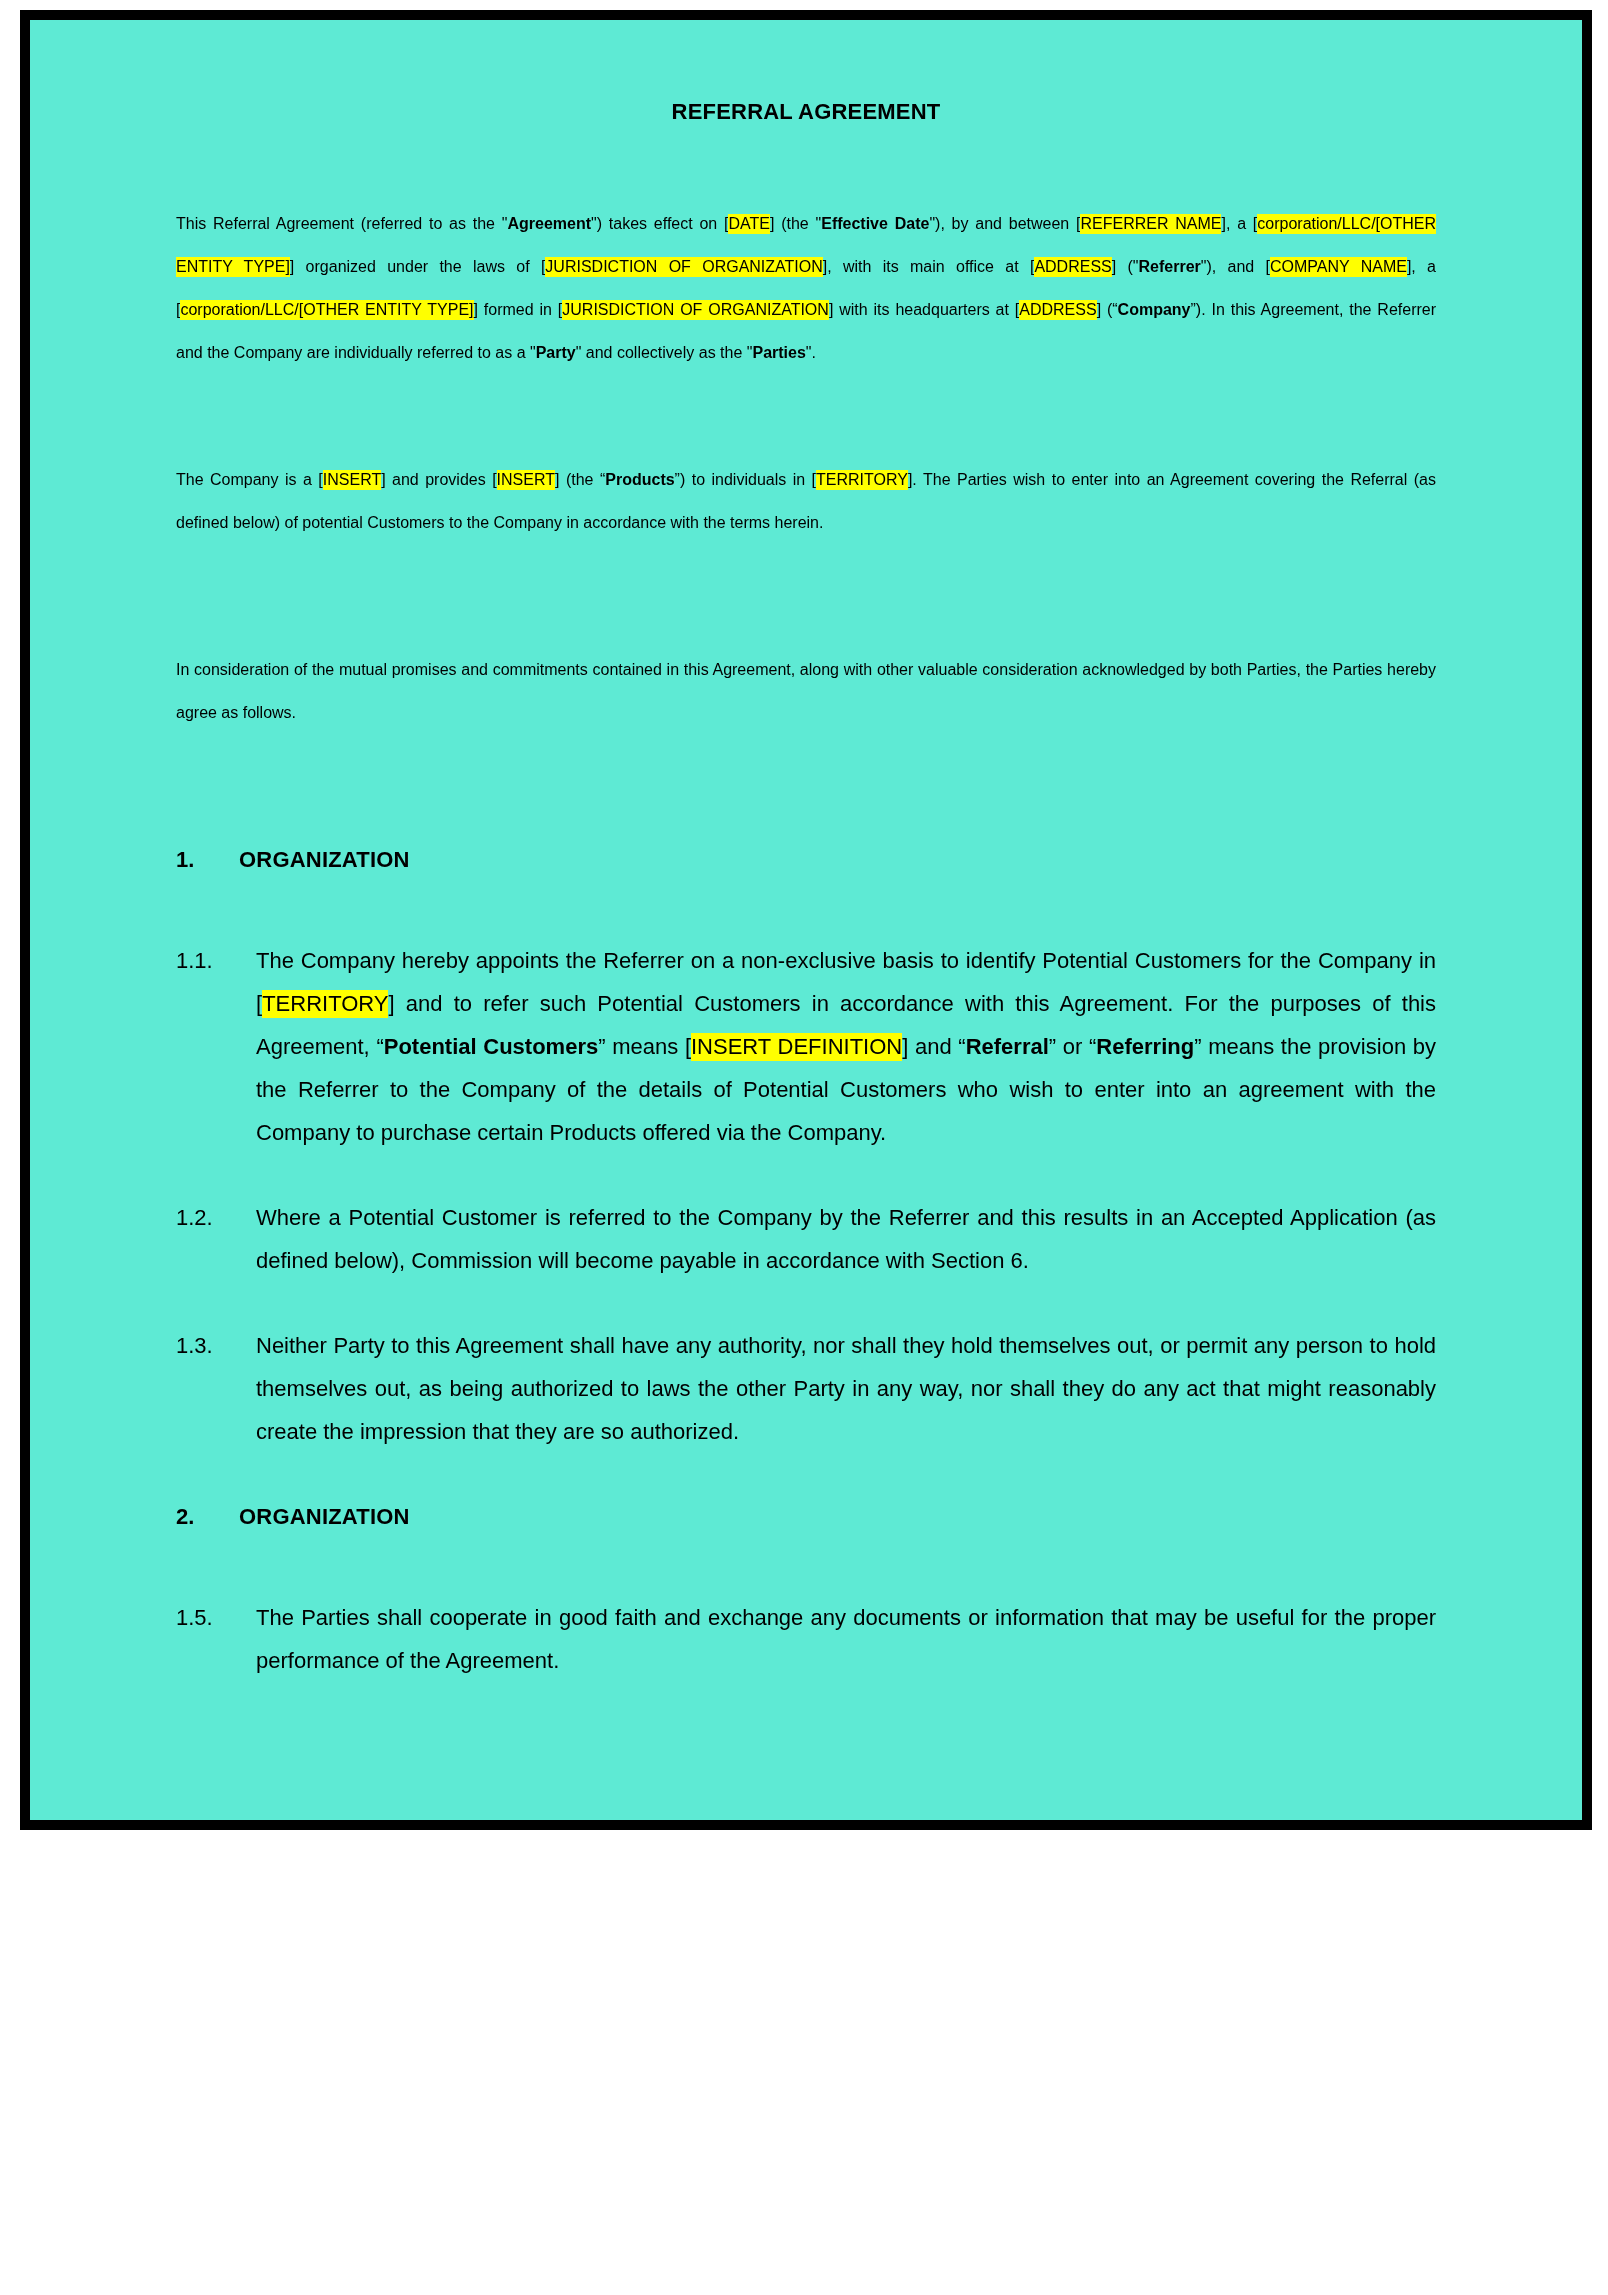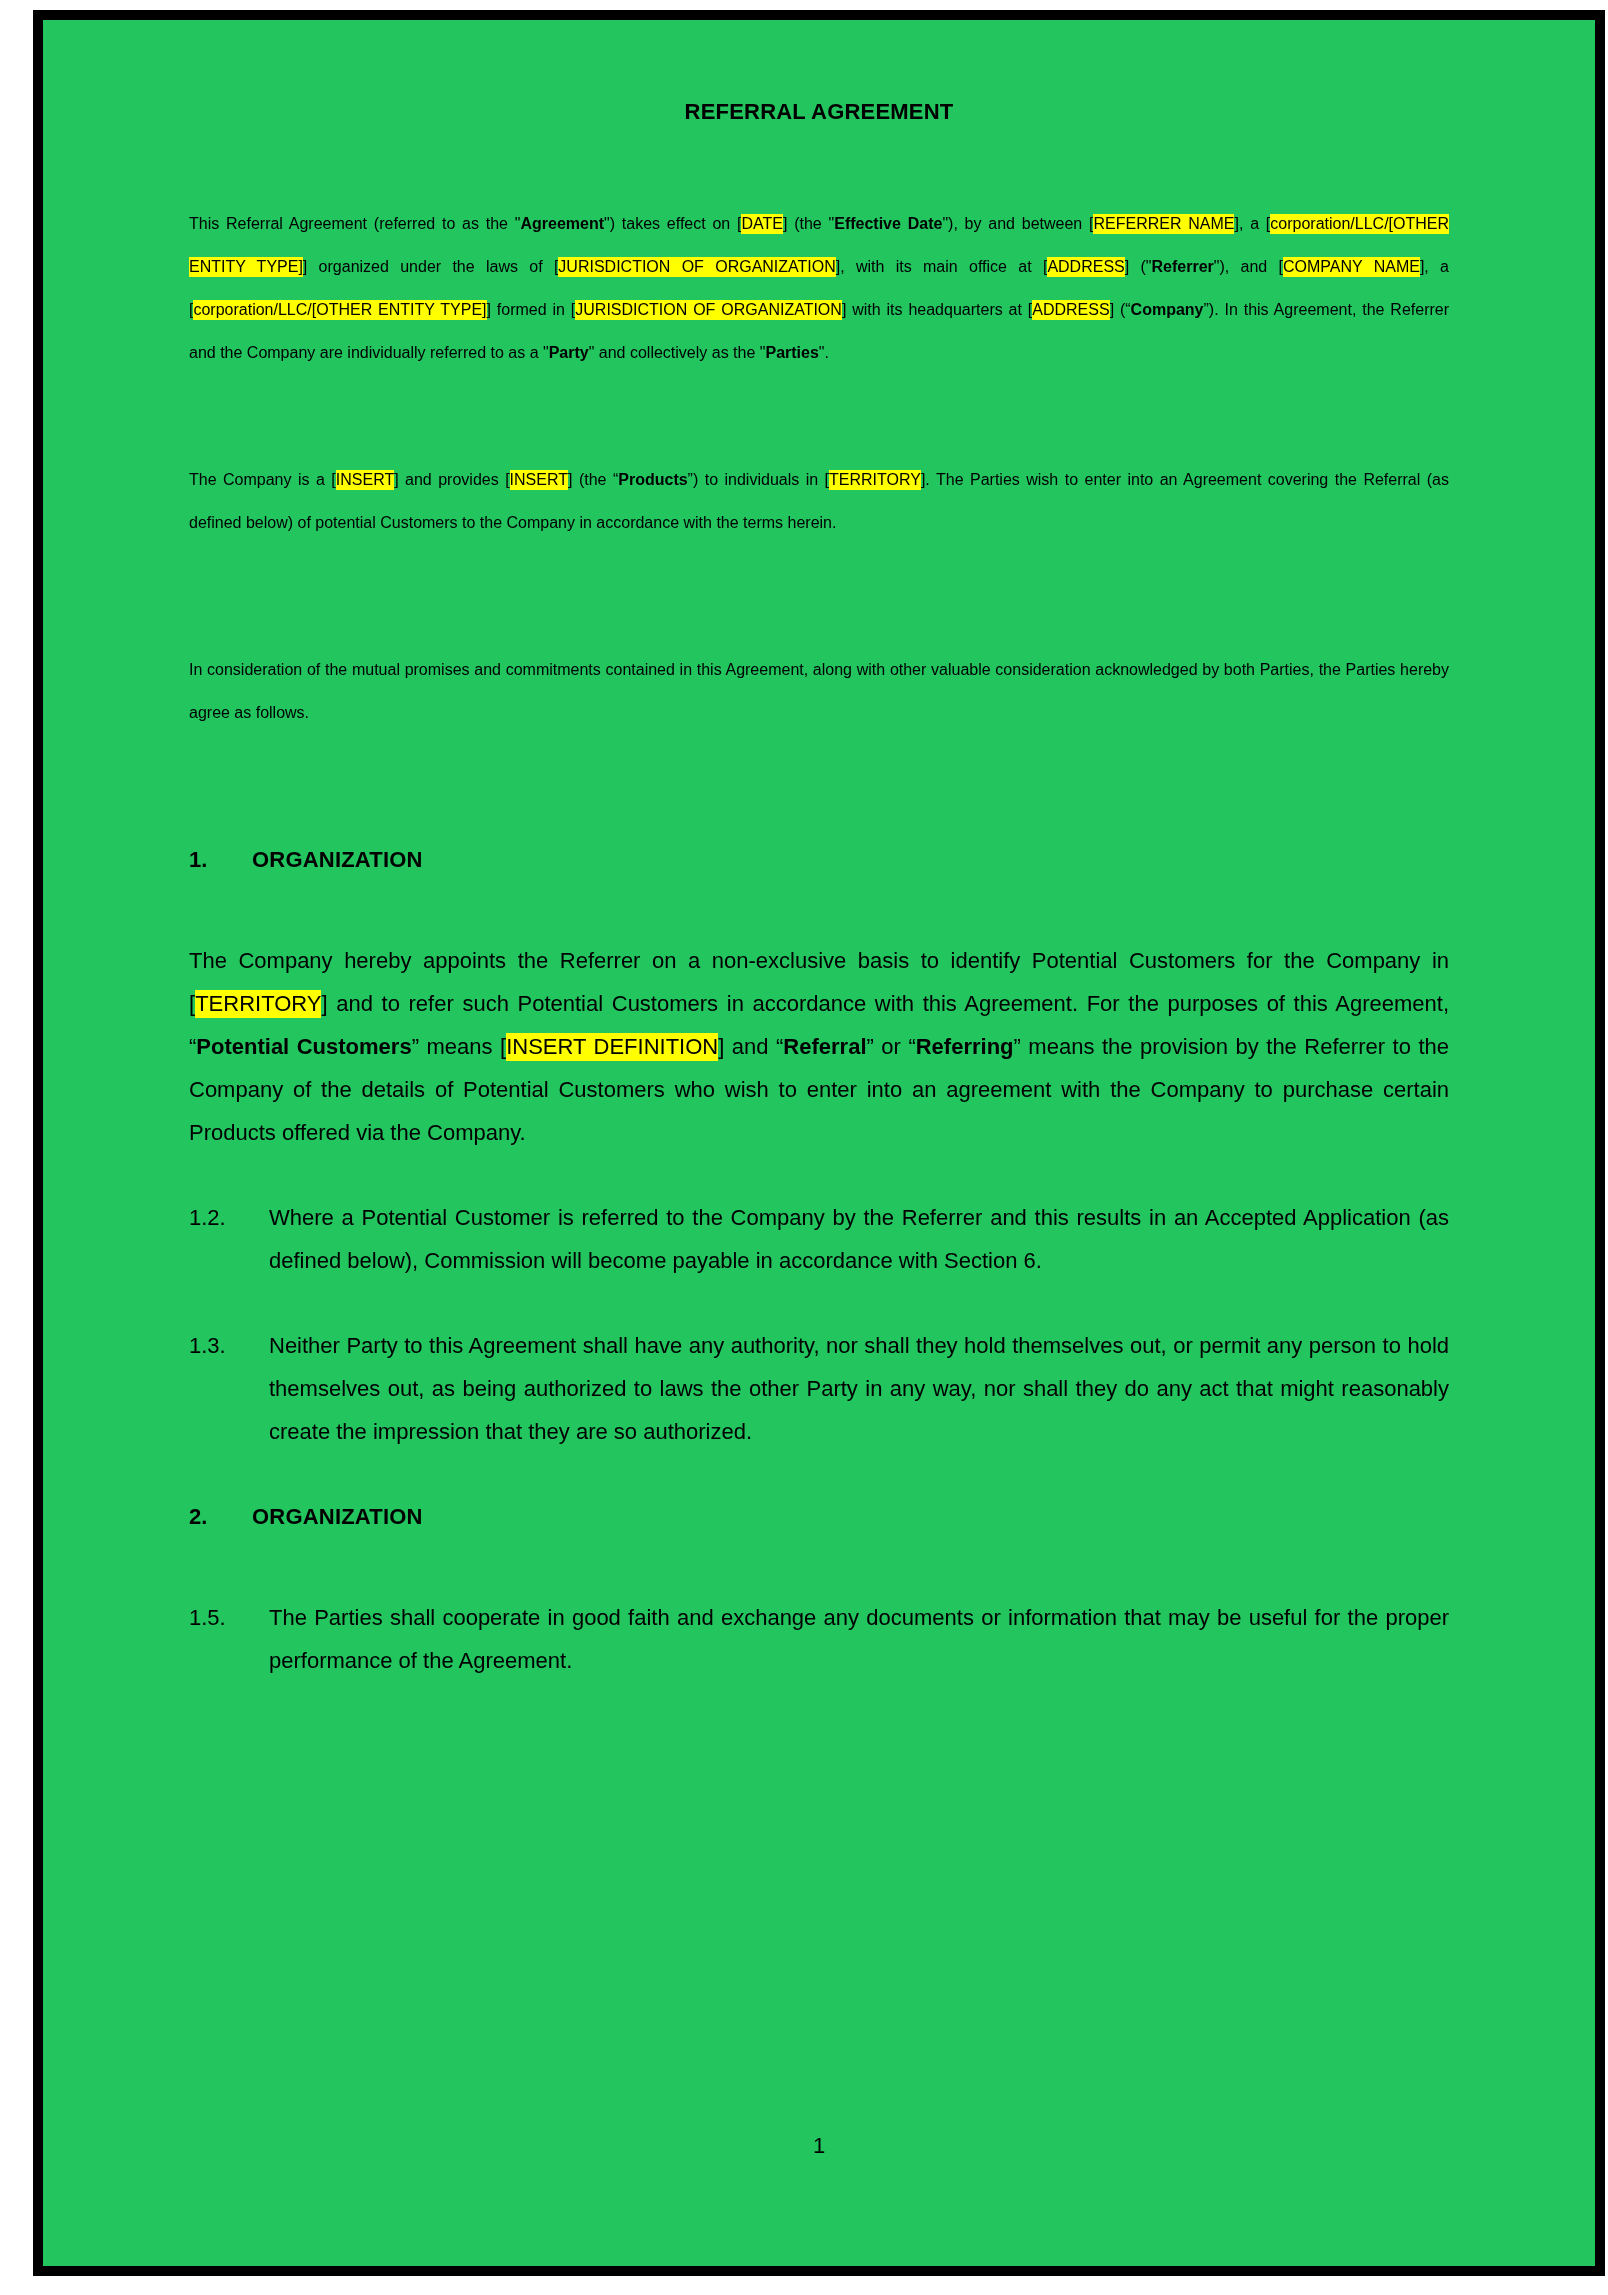--- a/index.html
+++ b/index.html
@@ -10,27 +10,27 @@
   body {
     width: 1609px;
     height: 2295px;
     font-family: "Liberation Sans", sans-serif;
     -webkit-font-smoothing: antialiased;
   }
 
   
   #page-frame {
     position: absolute;
-    left: 33px;
+    left: 20px;
     top: 10px;
     width: 1572px;
-    height: 2266px;
+    height: 1820px;
     border: 10px solid #000000;
     box-sizing: border-box;
-    background: #22c55e;
+    background: #5eead4;
     overflow: hidden;
   }
 
   #page-body {
     position: absolute;
     left: 0;
     top: 0;
     right: 0;
     bottom: 0;
     padding: 0;
@@ -135,20 +135,21 @@
     <div class="gap-d"></div>
 
     <div class="section-head">
       <span class="num">1.</span>
       <span class="ttl">ORGANIZATION</span>
     </div>
 
     <div class="gap-f"></div>
 
     <div class="clause">
+      <span class="num">1.1.</span>
       <span class="txt"><span>The Company hereby appoints the Referrer on a non-exclusive basis to identify Potential Customers for the Company in [</span><span class="hl">TERRITORY</span><span>] and to refer such Potential Customers in accordance with this Agreement. For the purposes of this Agreement, “</span><b>Potential Customers</b><span>” means [</span><span class="hl">INSERT DEFINITION</span><span>] and “</span><b>Referral</b><span>” or “</span><b>Referring</b><span>” means the provision by the Referrer to the Company of the details of Potential Customers who wish to enter into an agreement with the Company to purchase certain Products offered via the Company.</span></span>
     </div>
 
     <div class="gap-e"></div>
 
     <div class="clause">
       <span class="num">1.2.</span>
       <span class="txt">Where a Potential Customer is referred to the Company by the Referrer and this results in an Accepted Application (as defined below), Commission will become payable in accordance with Section 6.</span>
     </div>
 

